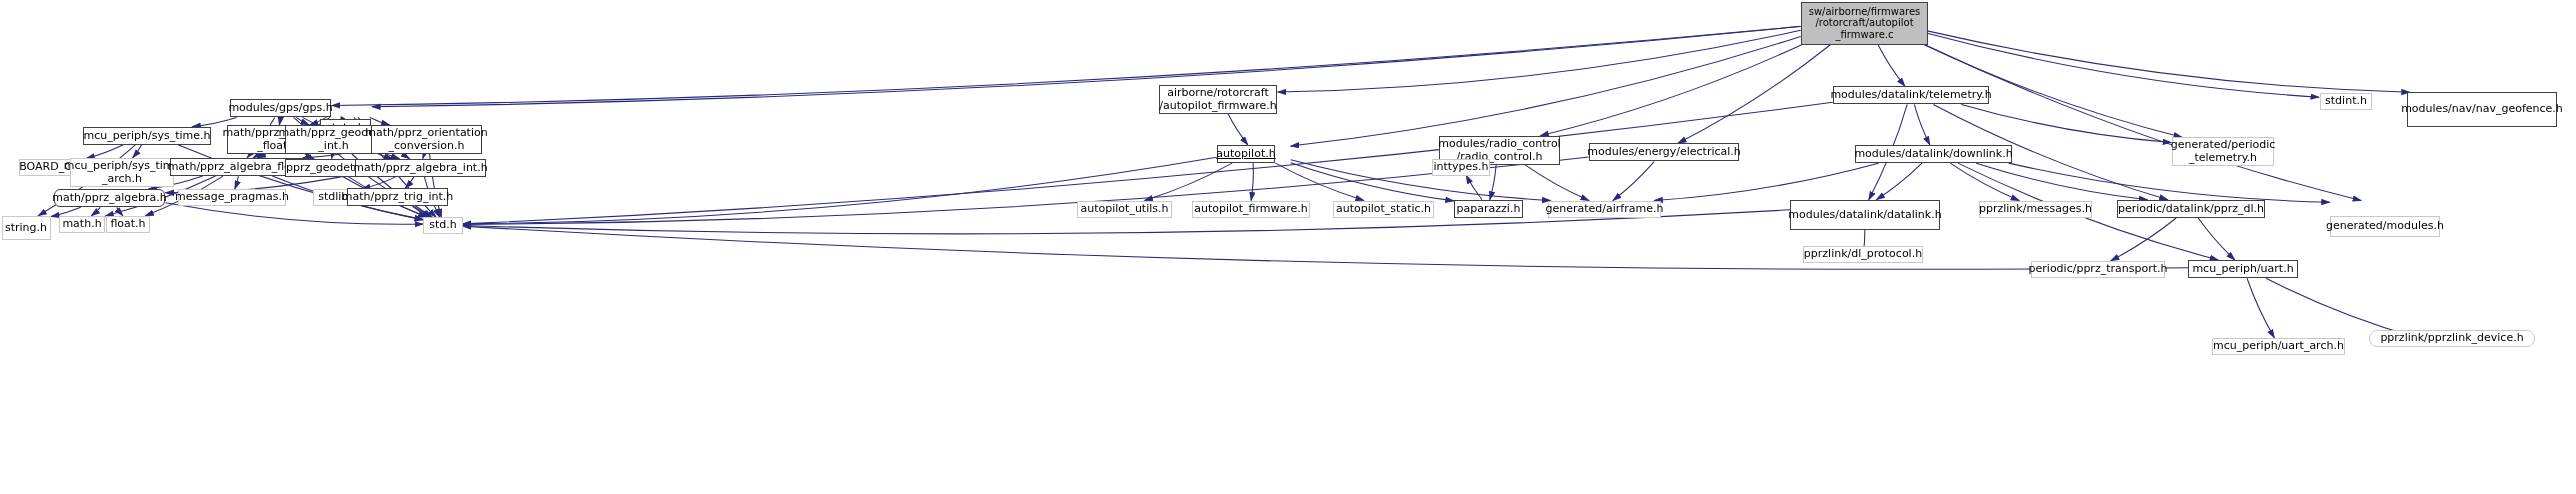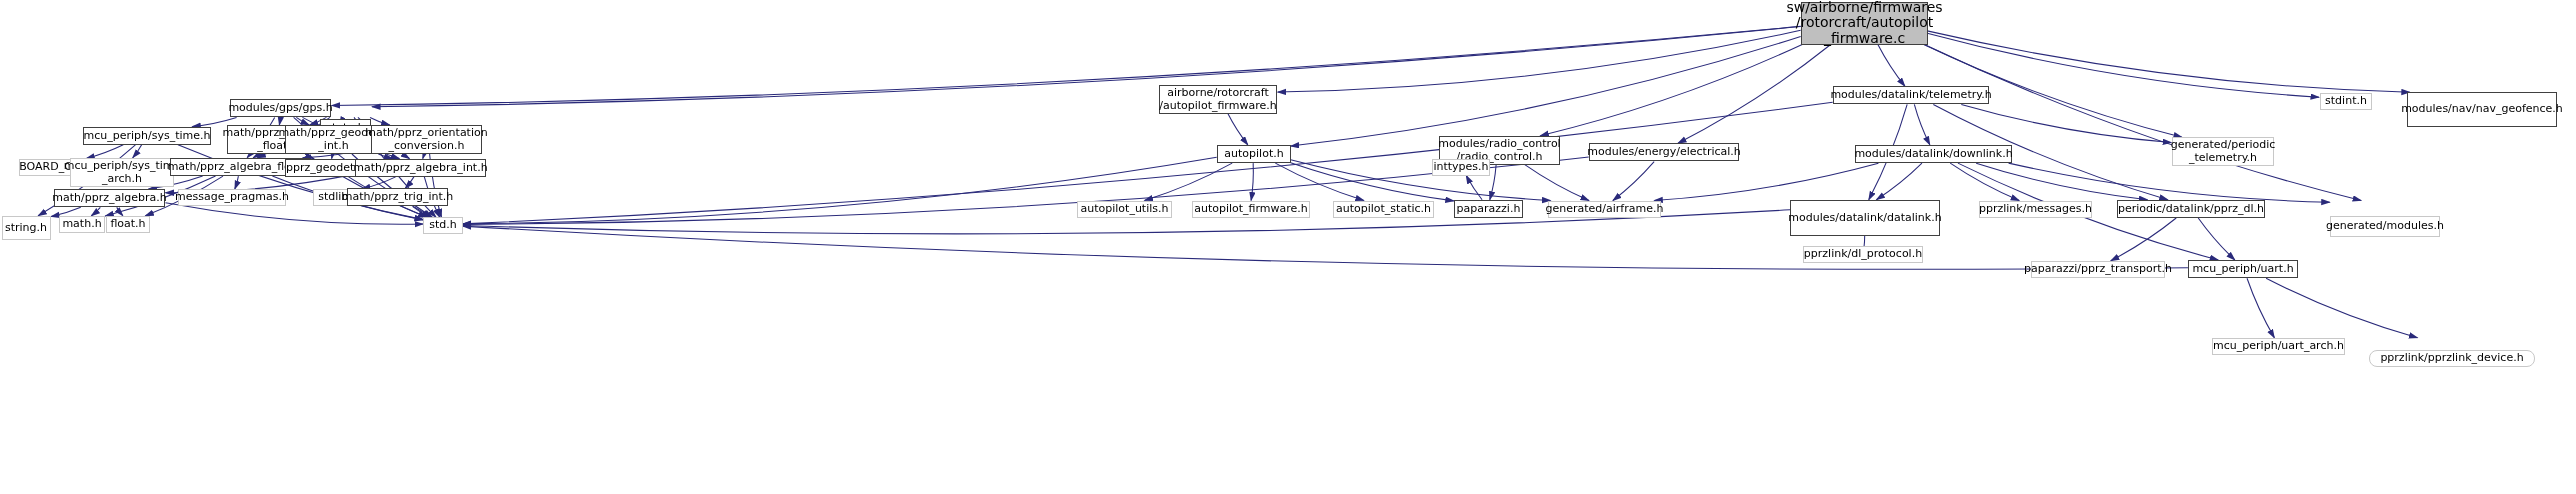--- a/index.html
+++ b/index.html
@@ -101,66 +101,66 @@
         <path d="M555.6,232.0 Q563.0,259.5 575.8,285.0" marker-end="url(#ah)"></path>
         <path d="M456.2,232.0 Q504.8,263.6 558.7,285.0" marker-end="url(#ah)"></path>
         <path d="M540.5,271.0 Q550.8,279.1 562.6,285.0" marker-end="url(#ah)"></path>
         <path d="M104.9,272.0 Q86.0,280.0 66.0,284.1" marker-end="url(#ah)"></path>
         <path d="M130.6,272.0 Q125.3,278.1 118.8,283.0" marker-end="url(#ah)"></path>
         <path d="M152.1,272.0 Q155.6,277.9 160.1,283.0" marker-end="url(#ah)"></path>
         <path d="M216.0,266.0 Q383.6,296.8 554.0,293.9" marker-end="url(#ah)"></path>
       </g>
   </svg>
   <div id="node-layer">
-      <div class="node root" style="left: 1801px; top: 1.5px; width: 127px; height: 43px; font-size: 14px;">sw/airborne/firmwares
+      <div class="node root" style="left: 1801px; top: 1.5px; width: 127px; height: 43px; font-size: 10px;">sw/airborne/firmwares
 /rotorcraft/autopilot
 _firmware.c</div>
       <div class="node thick" style="left: 1159px; top: 85px; width: 118px; height: 29px;">airborne/rotorcraft
 /autopilot_firmware.h</div>
       <div class="node thin" style="left: 2320px; top: 93px; width: 52px; height: 17px;">stdint.h</div>
       <div class="node thick" style="left: 2407px; top: 92px; width: 150px; height: 35px;">modules/nav/nav_geofence.h</div>
       <div class="node thick" style="left: 1833px; top: 86px; width: 156px; height: 18.3px;">modules/datalink/telemetry.h</div>
-      <div class="node thick" style="left: 1217px; top: 145px; width: 74px; height: 18.3px;">autopilot.h</div>
+      <div class="node thick" style="left: 1217px; top: 145px; width: 58px; height: 18.3px; text-decoration: underline;">autopilot.h</div>
       <div class="node thick" style="left: 1439px; top: 136px; width: 121px; height: 29px;">modules/radio_control
 /radio_control.h</div>
       <div class="node thick" style="left: 1589px; top: 143px; width: 150px; height: 18.3px;">modules/energy/electrical.h</div>
       <div class="node thick" style="left: 1855px; top: 145px; width: 157px; height: 18.3px;">modules/datalink/downlink.h</div>
       <div class="node thin" style="left: 2172px; top: 137px; width: 102px; height: 29px;">generated/periodic
 _telemetry.h</div>
       <div class="node thick" style="left: 230px; top: 99px; width: 101px; height: 18.3px;">modules/gps/gps.h</div>
       <div class="node thick" style="left: 320px; top: 99px; width: 51px; height: 18.3px; margin-top: 20px;">state.h</div>
       <div class="node thin" style="left: 1077px; top: 201px; width: 95px; height: 17px;">autopilot_utils.h</div>
       <div class="node thin" style="left: 1192px; top: 201px; width: 118px; height: 17px;">autopilot_firmware.h</div>
       <div class="node thin" style="left: 1333px; top: 201px; width: 101px; height: 17px;">autopilot_static.h</div>
       <div class="node thick" style="left: 1454px; top: 200px; width: 69px; height: 18.3px;">paparazzi.h</div>
       <div class="node thin" style="left: 1548px; top: 201px; width: 113px; height: 17px;">generated/airframe.h</div>
-      <div class="node thick" style="left: 1790px; top: 200px; width: 150px; height: 36px;">modules/datalink/datalink.h</div>
+      <div class="node thick" style="left: 1790px; top: 200px; width: 150px; height: 30px;">modules/datalink/datalink.h</div>
       <div class="node thin" style="left: 1979px; top: 201px; width: 113px; height: 17px;">pprzlink/messages.h</div>
       <div class="node thick" style="left: 2117px; top: 200px; width: 148px; height: 18.3px;">periodic/datalink/pprz_dl.h</div>
       <div class="node thin" style="left: 2330px; top: 216px; width: 110px; height: 21px;">generated/modules.h</div>
       <div class="node thin" style="left: 1803px; top: 246px; width: 120px; height: 17px;">pprzlink/dl_protocol.h</div>
-      <div class="node thin" style="left: 2031px; top: 261px; width: 134px; height: 17px;">paparazzi/pprz_transport.h</div>
+      <div class="node thin" style="left: 2031px; top: 261px; width: 134px; height: 17px;">periodic/pprz_transport.h</div>
       <div class="node thick" style="left: 2188px; top: 260px; width: 110px; height: 18.3px;">mcu_periph/uart.h</div>
       <div class="node thin" style="left: 2212px; top: 338px; width: 133px; height: 17px;">mcu_periph/uart_arch.h</div>
-      <div class="node thin" style="left: 2369px; top: 350px; width: 166px; height: 17px; border-radius: 8px;">pprzlink/pprzlink_device.h</div>
+      <div class="node thin" style="left: 2369px; top: 330px; width: 166px; height: 17px; border-radius: 8px;">pprzlink/pprzlink_device.h</div>
       <div class="node thick" style="left: 83px; top: 127px; width: 128px; height: 18.3px;">mcu_periph/sys_time.h</div>
       <div class="node thick" style="left: 227px; top: 125px; width: 101px; height: 29px;">math/pprz_geodetic
 _float.h</div>
       <div class="node thick" style="left: 285px; top: 125px; width: 97px; height: 29px;">math/pprz_geodetic
 _int.h</div>
       <div class="node thick" style="left: 371px; top: 125px; width: 111px; height: 29px;">math/pprz_orientation
 _conversion.h</div>
       <div class="node thin" style="left: 19px; top: 159px; width: 88px; height: 17px;">BOARD_CONFIG</div>
       <div class="node thin" style="left: 70px; top: 158px; width: 104px; height: 29px;">mcu_periph/sys_time
 _arch.h</div>
       <div class="node thick" style="left: 170px; top: 158px; width: 140px; height: 18.3px;">math/pprz_algebra_float.h</div>
       <div class="node thick" style="left: 285px; top: 159px; width: 90px; height: 18.3px;">pprz_geodetic.h</div>
       <div class="node thick" style="left: 355px; top: 159px; width: 131px; height: 18.3px;">math/pprz_algebra_int.h</div>
       <div class="node thin" style="left: 1432px; top: 159px; width: 58px; height: 17px;">inttypes.h</div>
-      <div class="node thick" style="left: 54px; top: 189px; width: 111px; height: 18.3px;">math/pprz_algebra.h</div>
+      <div class="node thick" style="left: 54px; top: 189px; width: 111px; height: 18.3px; border-radius: 6px;">math/pprz_algebra.h</div>
       <div class="node thin" style="left: 178px; top: 189px; width: 108px; height: 17px;">message_pragmas.h</div>
       <div class="node thin" style="left: 313px; top: 189px; width: 51px; height: 17px;">stdlib.h</div>
       <div class="node thick" style="left: 347px; top: 188px; width: 101px; height: 18.3px;">math/pprz_trig_int.h</div>
       <div class="node thin" style="left: 1.5px; top: 216px; width: 49px; height: 24px;">string.h</div>
       <div class="node thin" style="left: 59px; top: 216px; width: 46px; height: 17px;">math.h</div>
       <div class="node thin" style="left: 106px; top: 216px; width: 44px; height: 17px;">float.h</div>
       <div class="node thin" style="left: 423px; top: 217px; width: 40px; height: 17px;">std.h</div>
     </div>
 </div>
 

